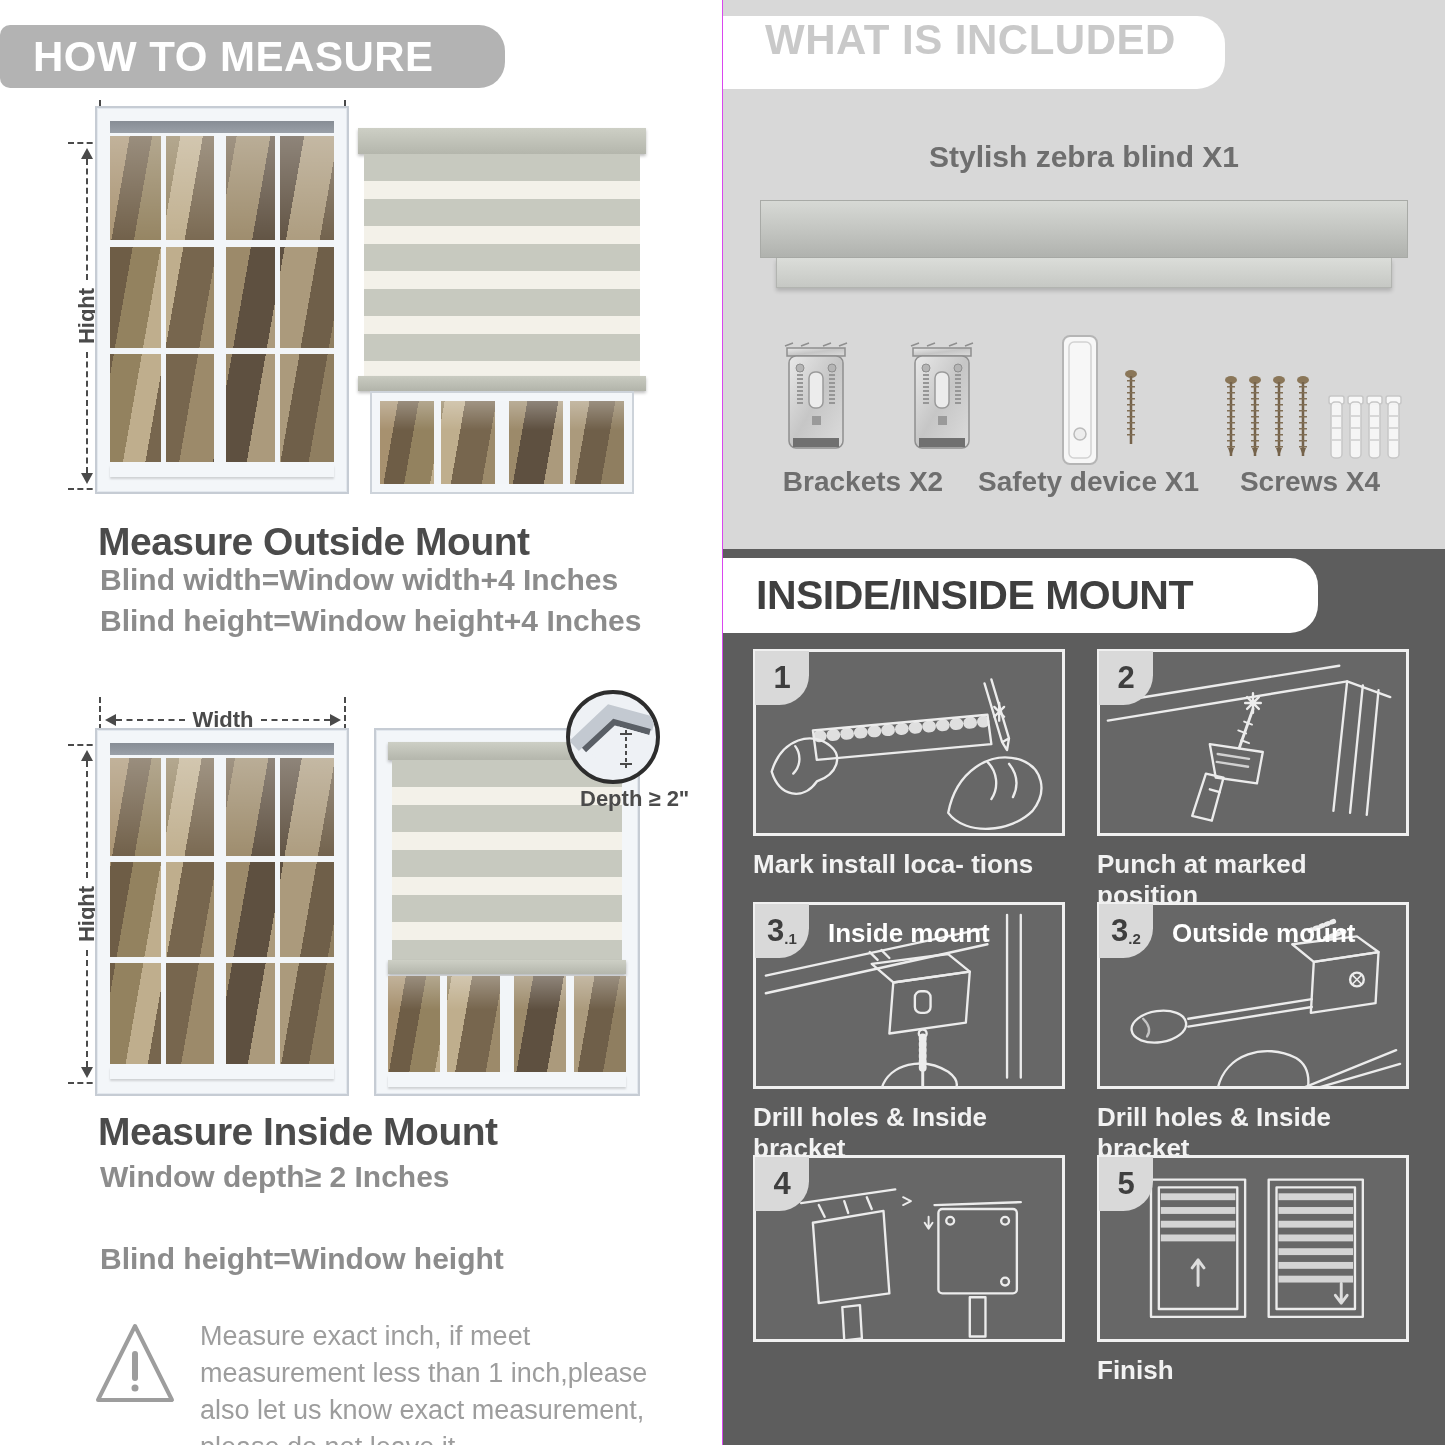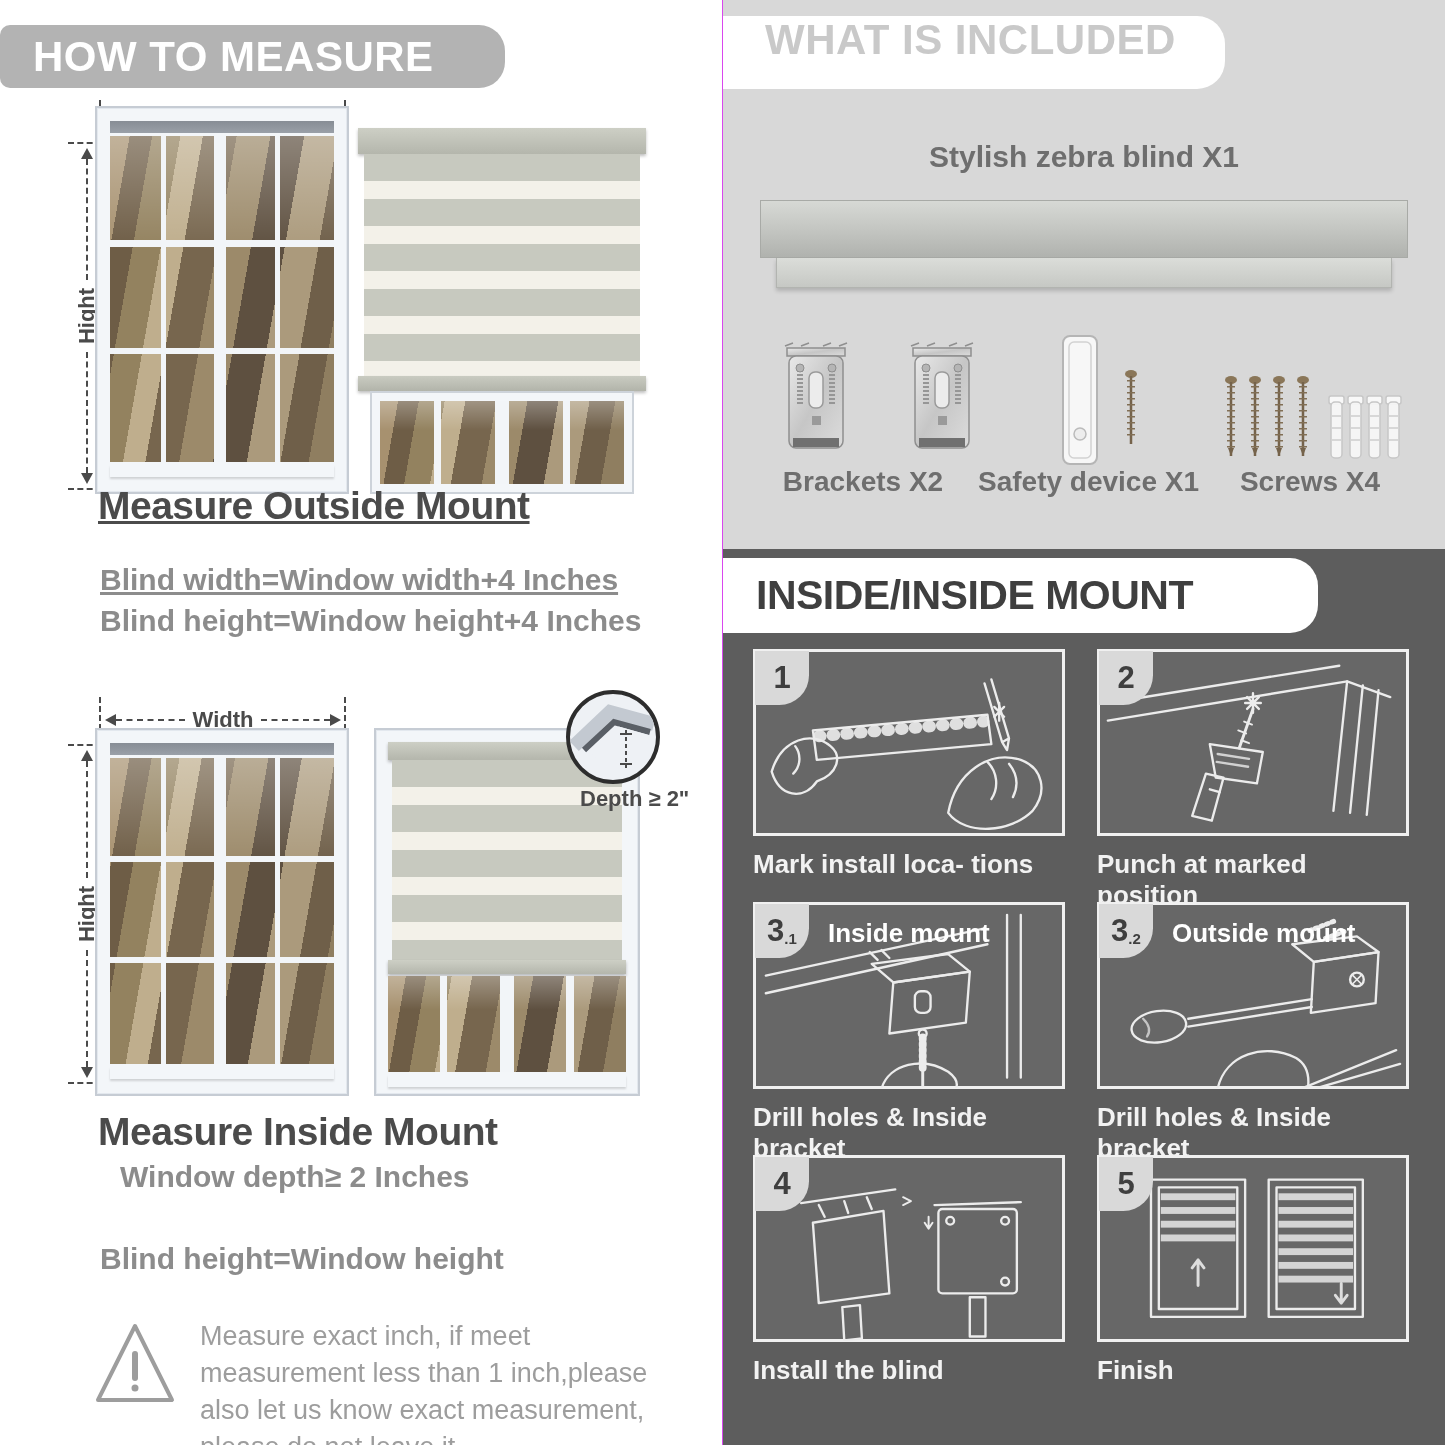--- a/index.html
+++ b/index.html
@@ -143,22 +143,22 @@
       <div class="sill"></div>
     </div>
 
     <div class="zcassette" style="left:358px; top:128px; width:288px; height:26px;"></div>
     <div class="zbody" style="left:364px; top:154px; width:276px; height:222px;"></div>
     <div class="zrail" style="left:358px; top:376px; width:288px; height:15px;"></div>
     <div class="under-window" style="left:370px; top:391px; width:264px; height:103px;">
       <div class="under-panes photo-bg"></div>
     </div>
 
-    <div class="heading-dark" style="left:98px; top:484px;text-decoration:underline;">Measure Outside Mount</div>
-    <div class="line-gray" style="left:100px; top:563px;text-decoration:underline;">Blind width=Window width+4 Inches</div>
+    <div class="heading-dark" style="left:98px; top:520px;">Measure Outside Mount</div>
+    <div class="line-gray" style="left:100px; top:563px;">Blind width=Window width+4 Inches</div>
     <div class="line-gray" style="left:100px; top:604px;">Blind height=Window height+4 Inches</div>
 
     <div class="h-measure" style="left:99px; top:707px; width:248px;">
       <div class="arrow-l"></div>
       <div class="dash-h"></div>
       <div class="h-label">Width</div>
       <div class="dash-h"></div>
       <div class="arrow-r"></div>
     </div>
     <div class="tick-v" style="left:99px; top:697px; height:42px;"></div>
@@ -195,21 +195,21 @@
         <path d="M4,52 L40,18 L84,30" fill="none" stroke="#c3c9d1" stroke-width="14"></path>
         <path d="M14,56 L44,28 L80,38" fill="none" stroke="#5a5f66" stroke-width="6"></path>
         <path d="M24,62 L50,38 L78,46" fill="none" stroke="#eef1f5" stroke-width="10"></path>
         <path d="M56,36 L56,74" stroke="#4a4a4a" stroke-width="2" stroke-dasharray="4 3" fill="none"></path>
         <path d="M50,40 L62,40 M50,70 L62,70" stroke="#4a4a4a" stroke-width="2" fill="none"></path>
       </svg>
     </div>
     <div class="depth-label" style="left:580px; top:786px;">Depth ≥ 2"</div>
 
     <div class="heading-dark" style="left:98px; top:1110px;">Measure Inside Mount</div>
-    <div class="line-gray" style="left:100px; top:1160px;margin-left:20px;">Window depth≥ 2 Inches</div>
+    <div class="line-gray" style="left:100px; top:1160px;">Window depth≥ 2 Inches</div>
     <div class="line-gray" style="left:100px; top:1242px;">Blind height=Window height</div>
 
     <div class="note" style="left:92px; top:1318px;">
       <svg width="86" height="92" viewBox="0 0 86 92">
         <path d="M43,8 L80,82 L6,82 Z" fill="none" stroke="#9d9d9d" stroke-width="4" stroke-linejoin="round"></path>
         <line x1="43" y1="36" x2="43" y2="60" stroke="#9d9d9d" stroke-width="6" stroke-linecap="round"></line>
         <circle cx="43" cy="70" r="3.5" fill="#9d9d9d"></circle>
       </svg>
       <div class="note-text" style="margin-left:22px;">Measure exact inch, if meet measurement less than 1 inch,please also let us know exact measurement, please do not leave it</div>
     </div>
@@ -391,21 +391,20 @@
           <path d="M182,48 L270,45"></path>
           <path d="M176,60 v12 m-4,-6 l4,6 l4,-6" stroke-width="2"></path>
           <path d="M218,142 L234,142 L234,182 L218,182 Z"></path>
         </svg>
         <div class="badge">
             <span>4</span>
             <span class="sub"></span>
           </div>
         <div class="panel-title"></div>
       </div>
-      <div class="caption">Install the blind</div>
     </div>
 
     <div class="step s6">
       <div class="panel">
         <svg viewBox="0 0 312 187" fill="none" stroke="#ececec" stroke-width="2.4" stroke-linecap="round" stroke-linejoin="round">
           <rect x="52" y="22" width="96" height="140"></rect>
           <rect x="60" y="30" width="80" height="124"></rect>
           <g fill="#d4d4d4" stroke="none">
             <rect x="62" y="36" width="76" height="7"></rect>
               <rect x="62" y="50" width="76" height="7"></rect>

